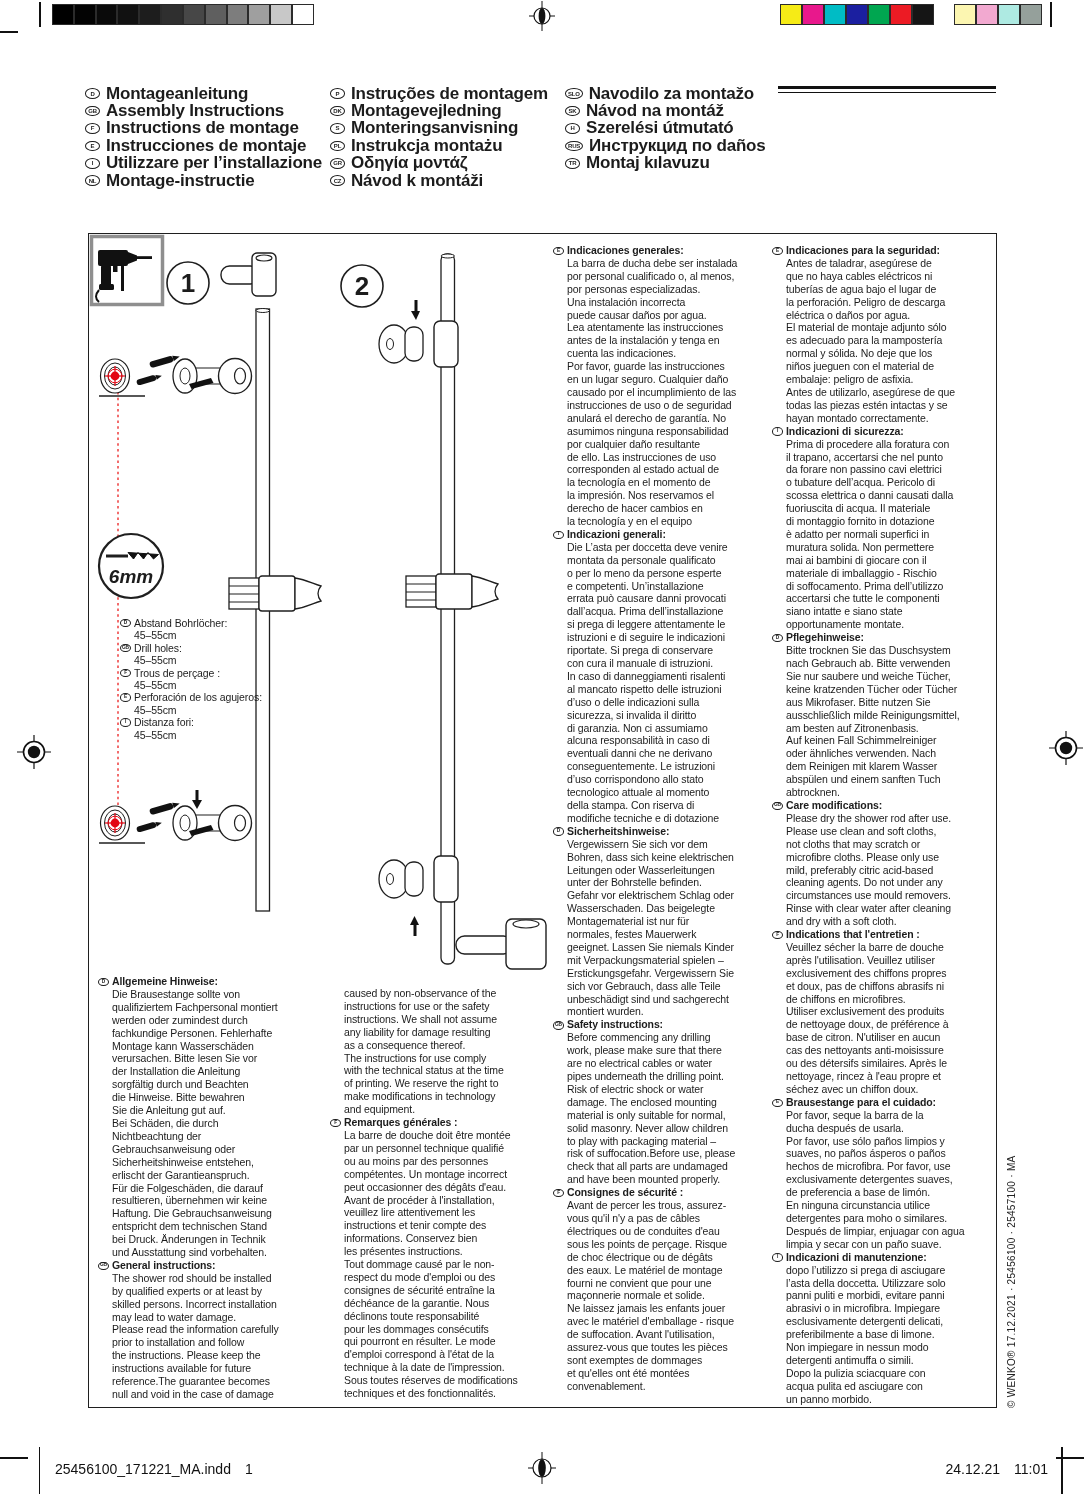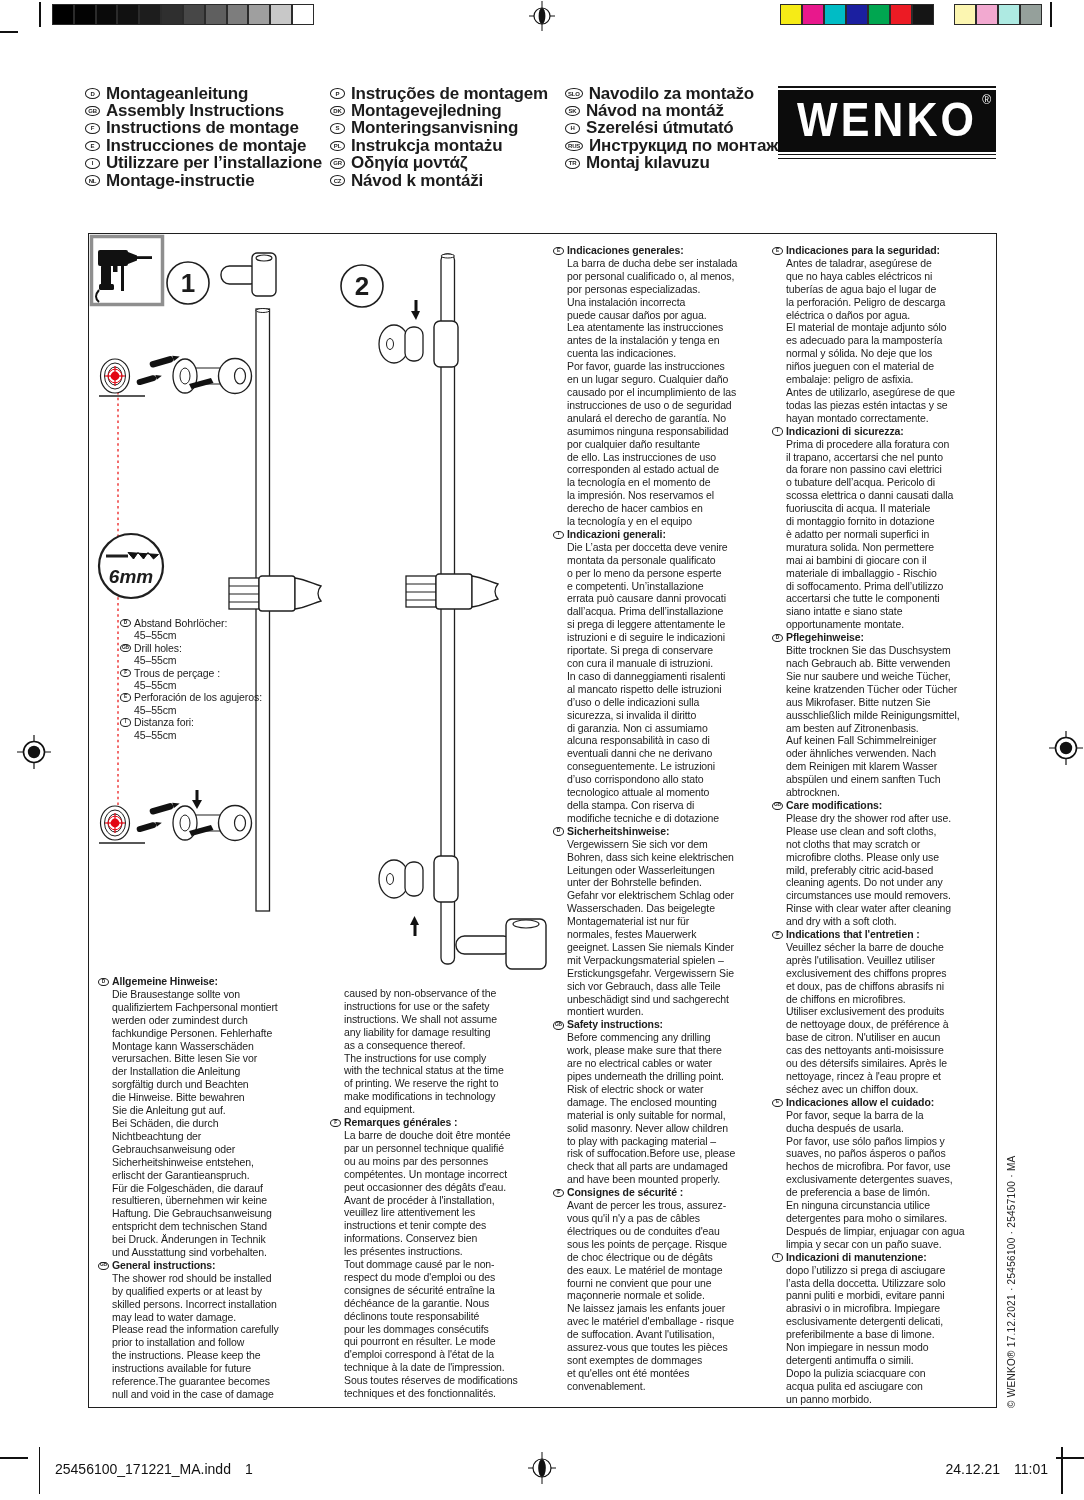--- a/index.html
+++ b/index.html
@@ -178,34 +178,30 @@
   <div class="lang">
       <span class="ov">SK</span>
       <span class="lang-t">Návod na montáž</span>
     </div>
   <div class="lang">
       <span class="ov">H</span>
       <span class="lang-t">Szerelési útmutató</span>
     </div>
   <div class="lang">
       <span class="ov">RUS</span>
-      <span class="lang-t">Инструкцид по монтаж</span>
+      <span class="lang-t">Инструкцид по daños</span>
     </div>
   <div class="lang">
       <span class="ov">TR</span>
       <span class="lang-t">Montaj kılavuzu</span>
     </div>
 </div>
 
 <div class="logo">
   <div class="logo-line"></div>
-  <div class="logo-box">
-    <span class="logo-text">WENKO</span>
-    <span class="logo-reg">®</span>
-  </div>
   <div class="logo-line"></div>
   <div class="logo-line2"></div>
 </div>
 
 <div class="mainbox">
 
   <svg class="diagram" width="465" height="1175" viewBox="0 0 465 1175">
     <defs>
       <g id="mountset">
         <ellipse cx="26" cy="142" rx="14.5" ry="17" fill="#fff" stroke="#1f1f1f" stroke-width="1.2"></ellipse>
@@ -662,21 +658,21 @@
 de nettoyage doux, de préférence à
 base de citron. N'utiliser en aucun
 cas des nettoyants anti-moisissure
 ou des détersifs similaires. Après le
 nettoyage, rincez à l'eau propre et
 séchez avec un chiffon doux.</div>
     </div>
     <div class="sec">
       <div class="sec-h">
           <span class="ov">E</span>
-          <span>Indicaciones allow el cuidado:</span>
+          <span>Brausestange para el cuidado:</span>
         </div>
       <div class="sec-b">Por favor, seque la barra de la
 ducha después de usarla.
 Por favor, use sólo paños limpios y
 suaves, no paños ásperos o paños
 hechos de microfibra. Por favor, use
 exclusivamente detergentes suaves,
 de preferencia a base de limón.
 En ninguna circunstancia utilice
 detergentes para moho o similares.

